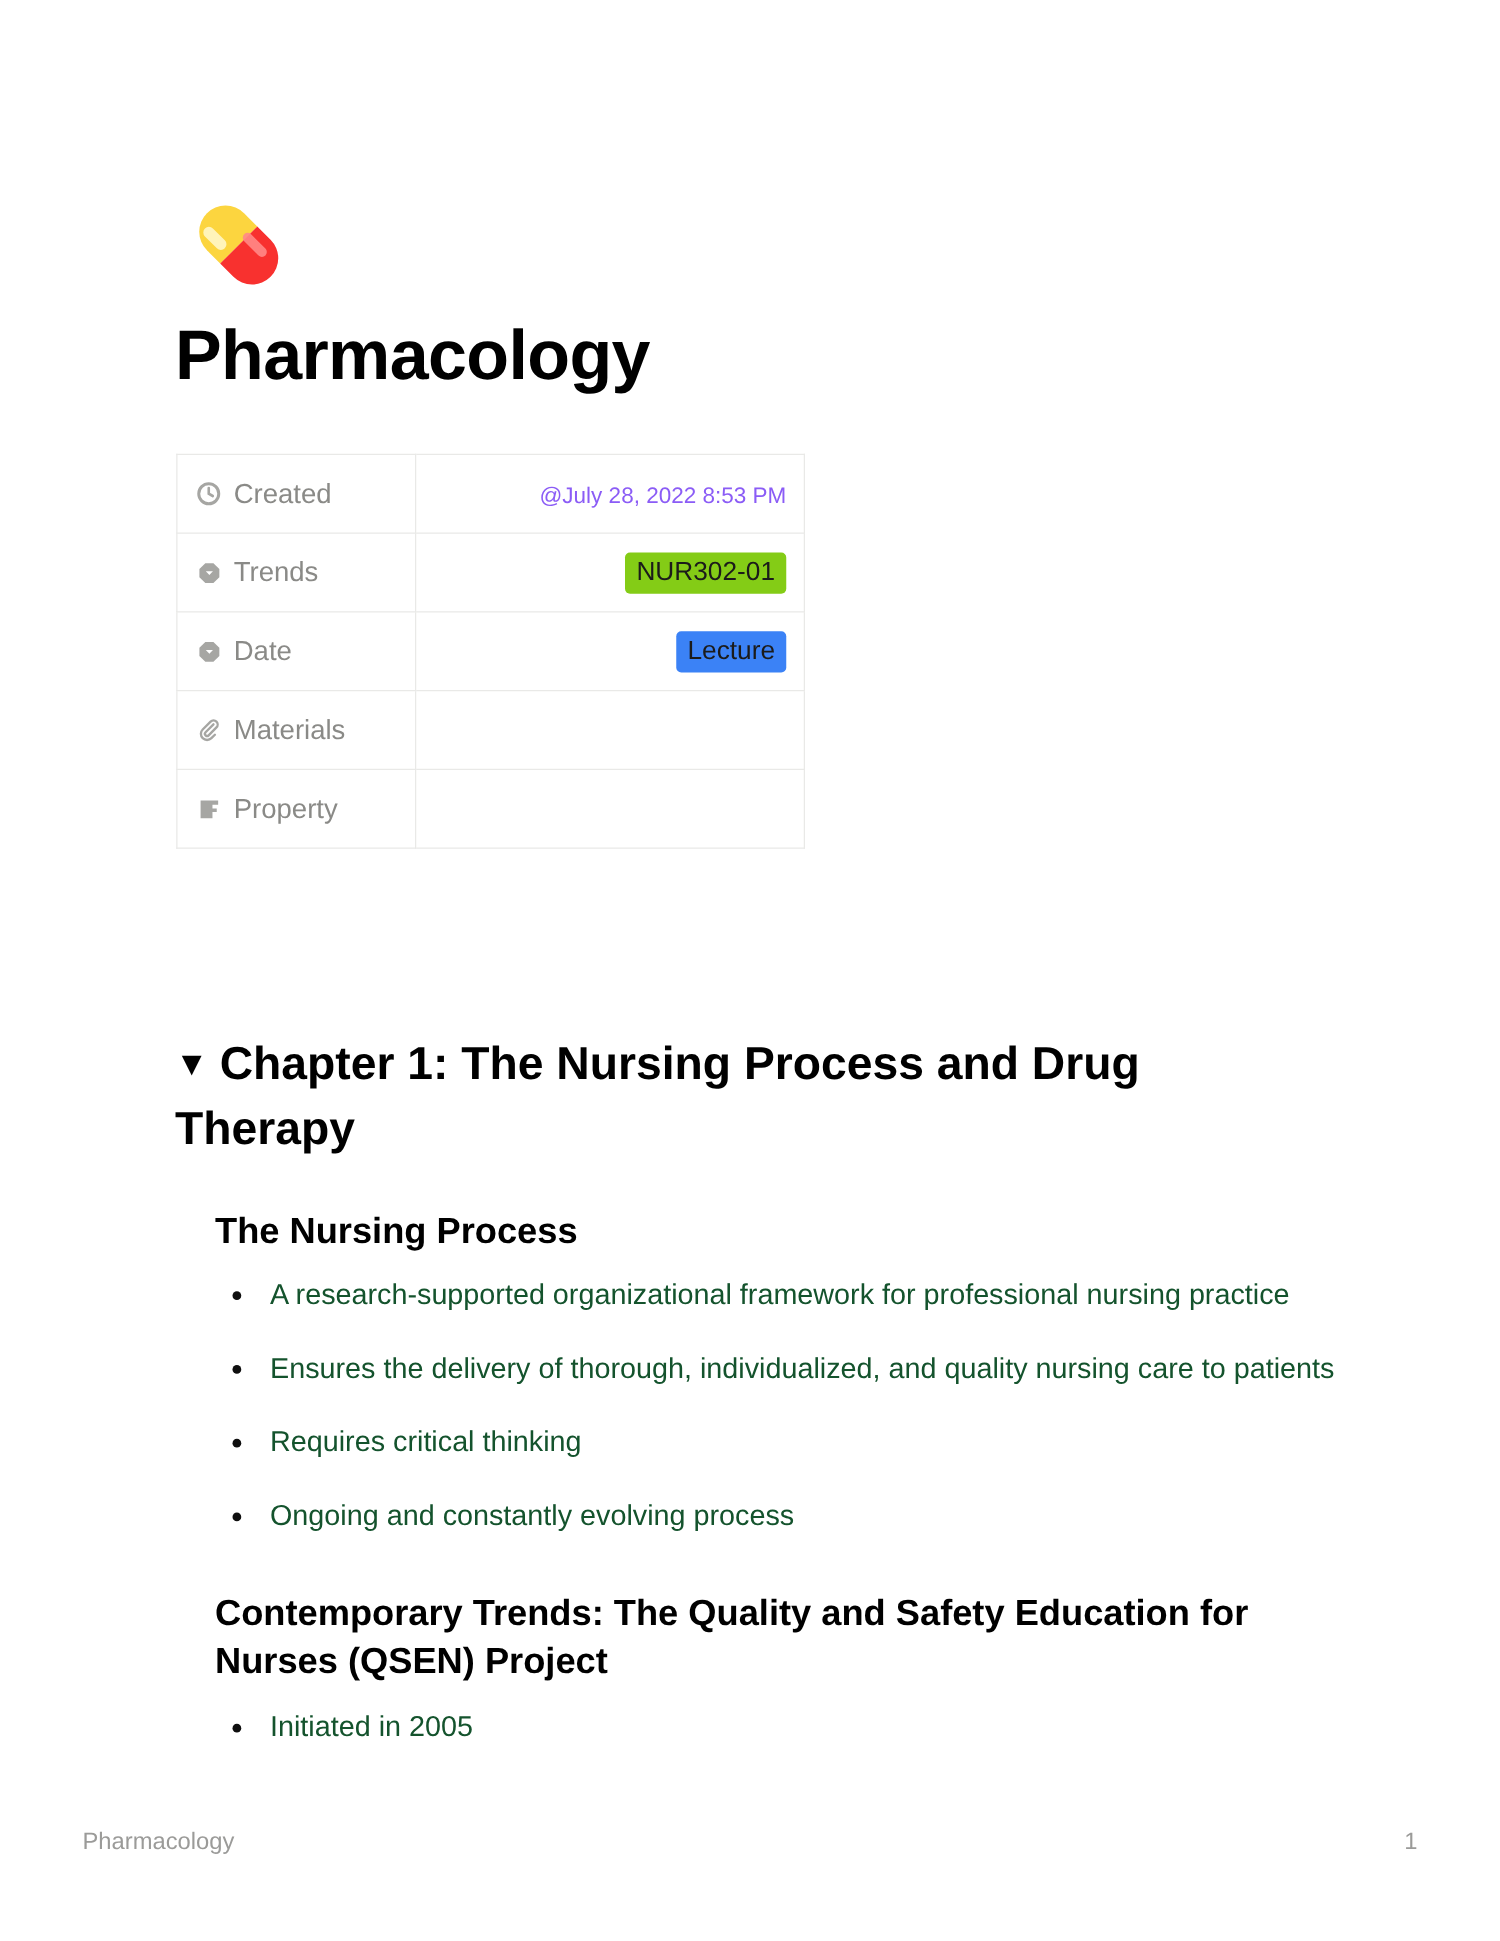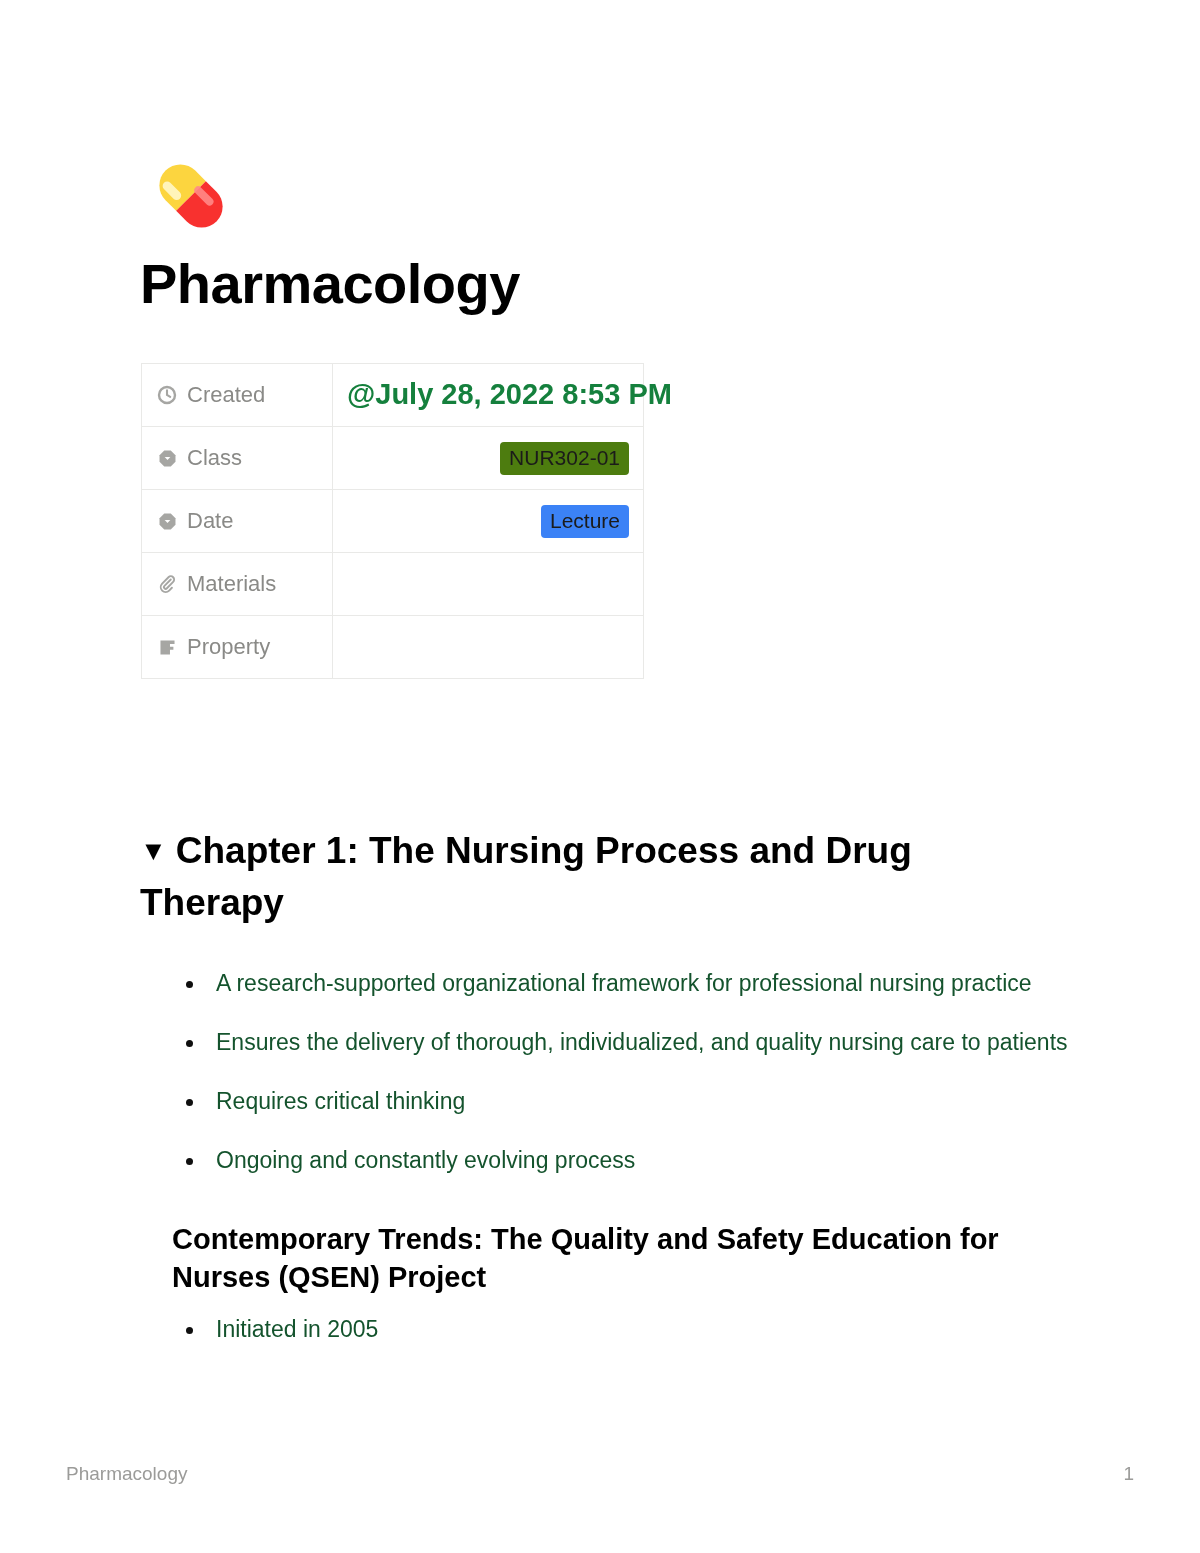--- a/index.html
+++ b/index.html
@@ -84,37 +84,36 @@
     align-items: center;
     justify-content: center;
     width: 22px;
     height: 22px;
     flex: 0 0 22px;
   }
   .prop-ico svg { display:block; }
   .prop-label { display: inline-block; }
 
   .created-val {
-    color: #15803d;
-    font-size: 29px;
+    color: #8b5cf6;
+    font-size: 18px;
     white-space: nowrap;
-    font-weight: bold;
   }
 
   .badge {
     display: inline-block;
     padding: 3px 9px 4px 9px;
     border-radius: 4px;
     font-size: 21px;
     line-height: 26px;
     color: #1b1b1a;
     font-weight: 400;
     white-space: nowrap;
   }
-  .badge-class { background: #4d7c0f; }
+  .badge-class { background: #84cc16; }
   .badge-type  { background: #3b82f6; }
 
   .checkbox-box {
     display: inline-block;
     width: 19px;
     height: 19px;
     border: 3px solid #2c2c2b;
     background: #ffffff;
     box-sizing: border-box;
     vertical-align: middle;
@@ -235,21 +234,21 @@
 
       <tr>
         <td class="k">
           <span class="prop-key-inner">
             <span class="prop-ico">
               <svg width="19" height="19" viewBox="0 0 20 20" xmlns="http://www.w3.org/2000/svg">
                 <path d="M6.6 1.6 h6.8 L18.4 6.6 v6.8 L13.4 18.4 H6.6 L1.6 13.4 V6.6 Z" fill="#a6a6a3"></path>
                 <path d="M7 8.4 L10 11.6 L13 8.4 Z" fill="#ffffff"></path>
               </svg>
             </span>
-            <span class="prop-label">Class</span>
+            <span class="prop-label">Trends</span>
           </span>
         </td>
         <td class="v">
           <span class="badge badge-class">NUR302-01</span>
         </td>
       </tr>
 
       <tr>
         <td class="k">
           <span class="prop-key-inner">
@@ -298,20 +297,21 @@
 
     </tbody>
   </table>
 
   <div class="chapter-heading">
     <span class="toggle-tri">▼</span><span>Chapter 1: The Nursing Process and Drug Therapy</span>
   </div>
 
   <div class="body-block">
 
+    <h3 class="sub-heading">The Nursing Process</h3>
     <ul class="bullets">
       <li>A research-supported organizational framework for professional nursing practice</li>
       <li>Ensures the delivery of thorough, individualized, and quality nursing care to patients</li>
       <li>Requires critical thinking</li>
       <li>Ongoing and constantly evolving process</li>
     </ul>
 
     <h3 class="sub-heading tight2">Contemporary Trends: The Quality and Safety Education for Nurses (QSEN) Project</h3>
     <ul class="bullets">
       <li>Initiated in 2005</li>

